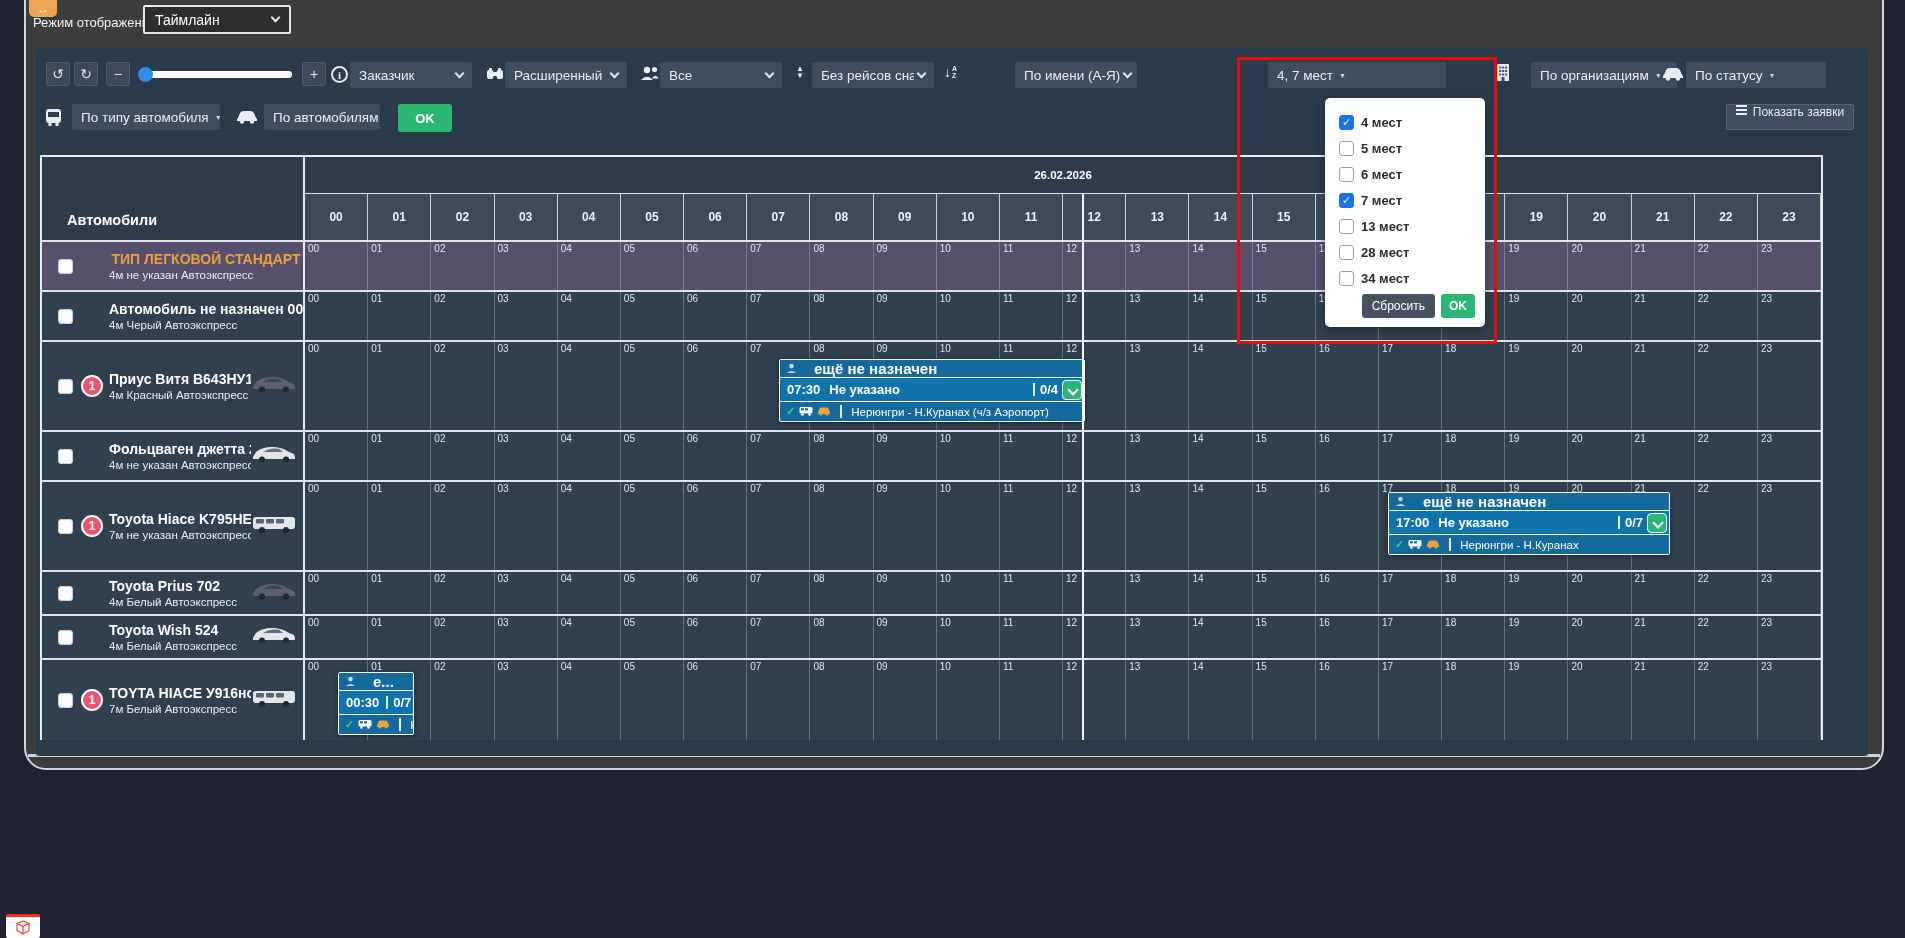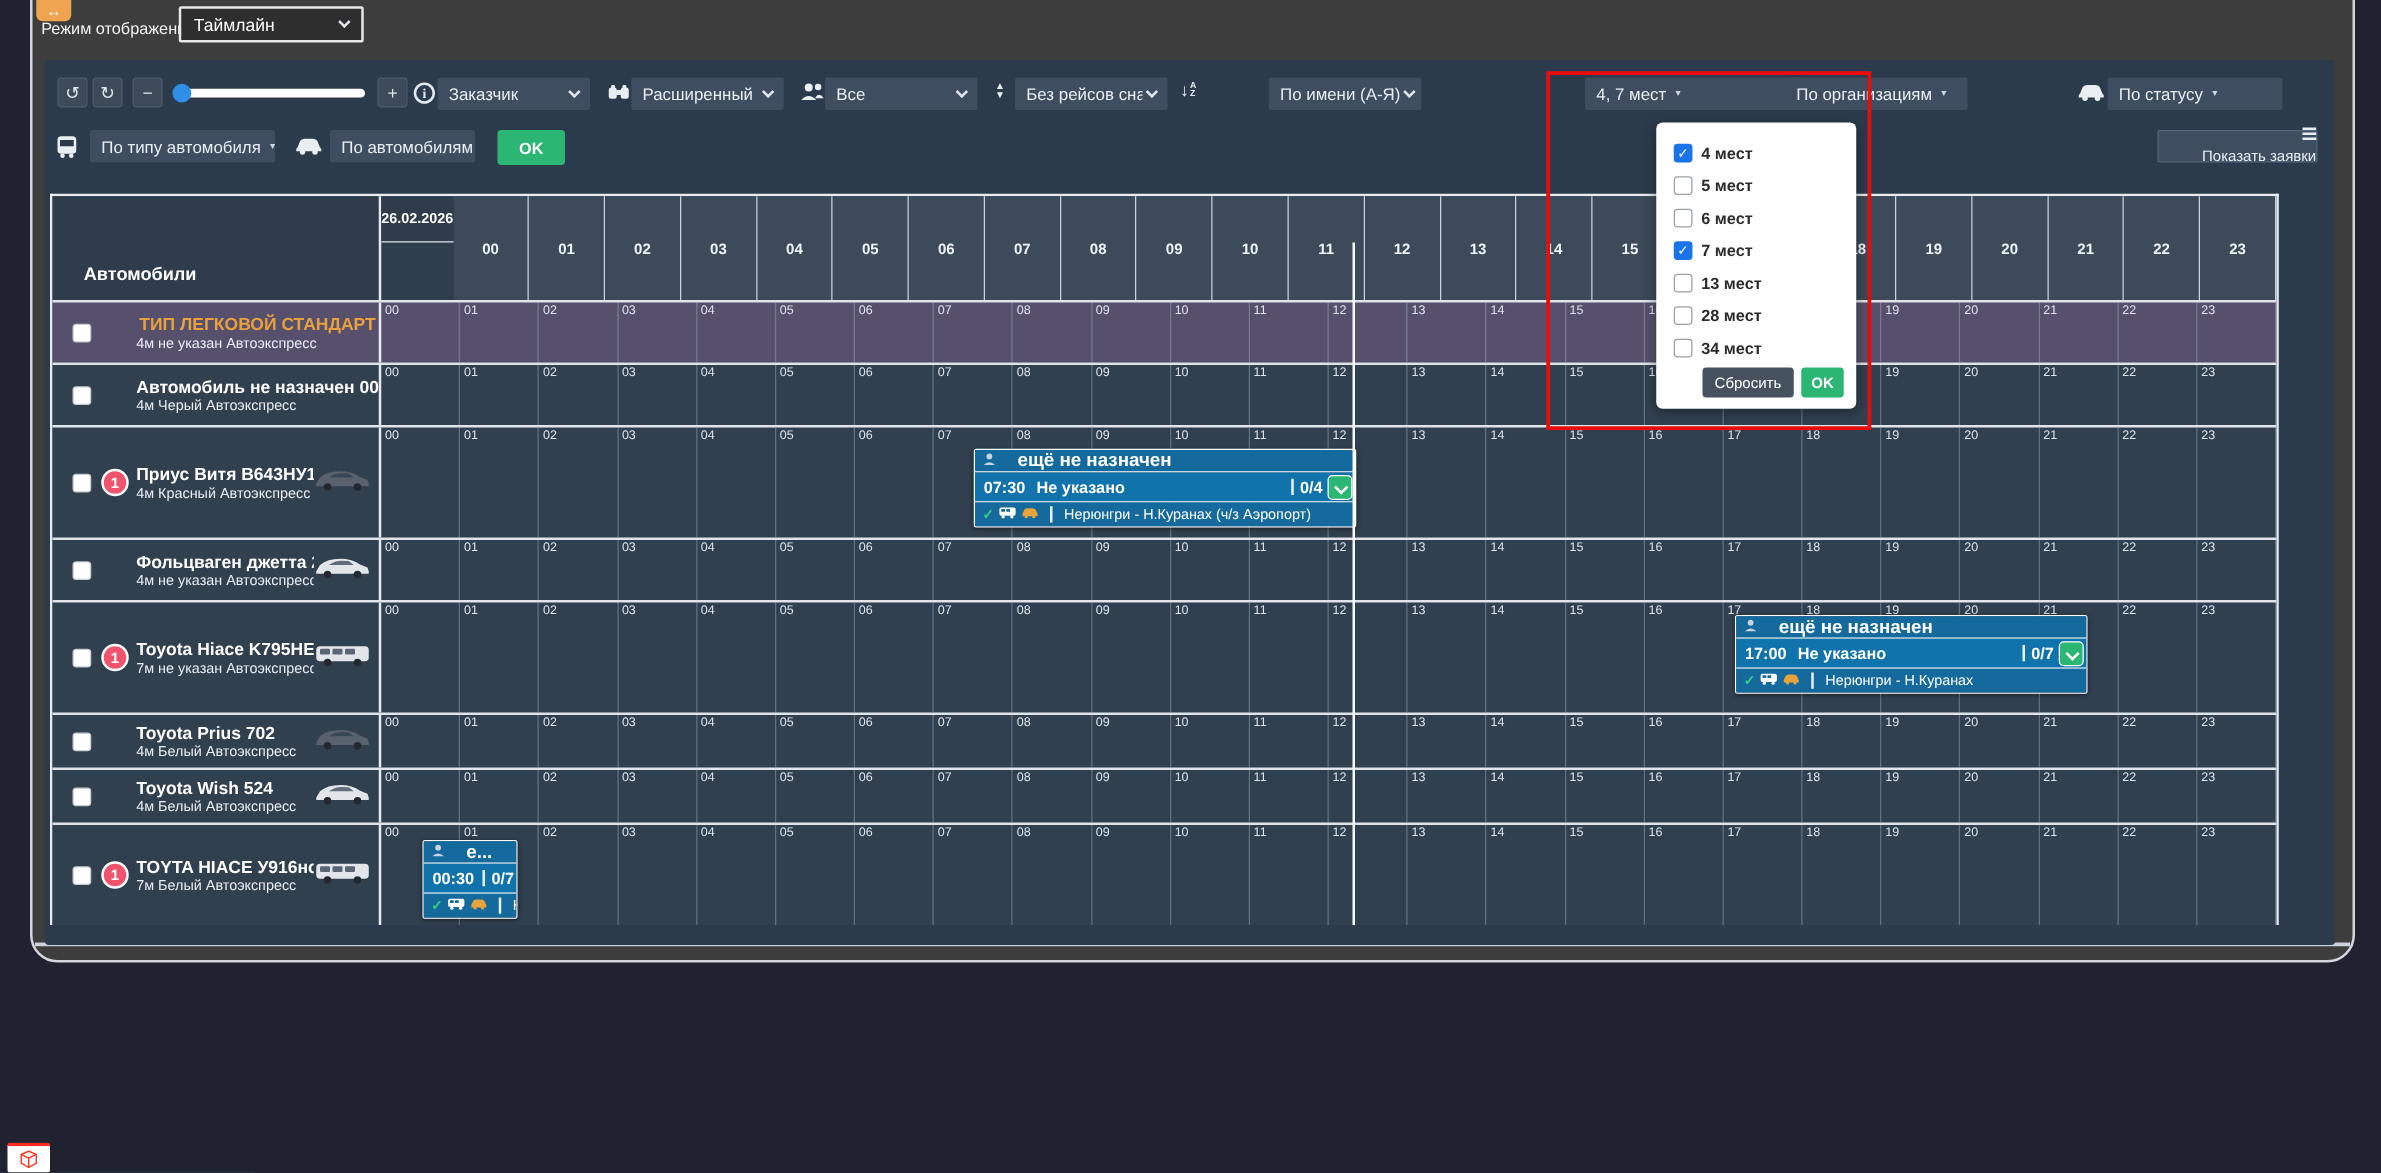--- a/index.html
+++ b/index.html
@@ -47,22 +47,22 @@
   .tb-select .spacer, .tb-dd .spacer { flex:1; min-width:4px; }
   .chev { flex:none; width:7px; height:7px; border-right:2px solid #dfe5ea; border-bottom:2px solid #dfe5ea; transform:rotate(45deg); margin-top:-4px; }
   .tri { flex:none; font-size:7px; color:#cfd6dd; margin-left:6px; }
   .tb-icon { display:flex; align-items:center; justify-content:center; color:#e9eef2; }
   .slider-track { position:absolute; left:140px; top:71px; width:152px; height:7px; background:#fff; border-radius:4px; z-index:2; cursor:pointer; }
   .slider-thumb { position:absolute; left:-2px; top:-4px; width:15px; height:15px; border-radius:50%; background:#2f8fe8; cursor:pointer; }
   .info-circle { width:17px; height:17px; border:2px solid #e2e8ed; border-radius:50%; font-size:11px; font-weight:bold; font-family:"Liberation Serif",serif; display:flex; align-items:center; justify-content:center; }
   .ok-btn { position:absolute; left:398px; top:104px; width:54px; height:28px; background:#2bb673; border-radius:3px; display:flex; align-items:center; justify-content:center; font-size:13px; font-weight:bold; color:#fff; z-index:2; cursor:pointer; }
   .show-req {
     position:absolute; left:1726px; top:104px; width:128px; height:26px; z-index:2;
-    background:#3e4d5f; border:1px solid #55657a; border-radius:2px; display:flex; align-items:flex-end; justify-content:center; gap:6px;
-    font-size:12px; color:#e8edf1; cursor:pointer;flex-direction:column;
+    background:#3e4d5f; border:1px solid #55657a; border-radius:2px; display:flex; align-items:flex-start; justify-content:center; gap:6px;
+    font-size:12px; color:#e8edf1; cursor:pointer;
   }
   .bars { display:inline-flex; flex-direction:column; gap:2px; }
   .bars i { display:block; width:11px; height:2px; background:#e8edf1; }
   .sort-az { display:flex; align-items:center; gap:1px; }
   .sort-az .arrow { font-size:14px; }
   .sort-az .letters { display:flex; flex-direction:column; font-size:7px; font-weight:bold; line-height:7px; }
   .updown { display:flex; flex-direction:column; font-size:8px; line-height:7px; color:#e9eef2; }
   .grid-ic { display:grid; grid-template-columns:8px 8px; grid-template-rows:8px 8px; gap:2px; }
   .grid-ic i { background:#e9eef2; border-radius:1px; }
 
@@ -80,21 +80,21 @@
   .pp-reset { background:#46525f; color:#fff; font-size:12px; padding:5px 10px; border-radius:3px; cursor:pointer; }
   .pp-ok { background:#2bb673; color:#fff; font-size:12px; font-weight:bold; padding:5px 8px; border-radius:3px; cursor:pointer; }
 
   
   .timeline {
     position:absolute; left:40px; top:155px; width:1783px; height:585px; z-index:1;
     border:2px solid #e8ecf0; border-bottom:none; background:#2f3e4d;
   }
   .tl-header { display:flex; height:83px; }
   .corner-cell { width:263px; background:#2f3c4b; display:flex; align-items:flex-end; padding:0 0 12px 25px; font-size:14.5px; font-weight:bold; border-right:2px solid #e6eaee; }
-  .head-right { flex:1; display:flex; }
+  .head-right { flex:1; display:flex; flex-direction:column; }
   .date-band { height:37px; background:#2f3c4b; display:flex; align-items:center; justify-content:center; font-size:11.5px; font-weight:bold; border-bottom:1px solid #dfe4ea; }
   .hour-header { flex:1; display:flex; background:#3c4a59; }
   .hh-cell { flex:1; display:flex; align-items:center; justify-content:center; border-right:1px solid rgba(228,234,241,.85); font-size:12px; font-weight:bold; color:#eef3f7; }
   .tl-row { display:flex; border-top:2px solid #dfe4ea; background:#31404f; }
   .tl-row.purple { background:#57506c; }
   .tl-left { width:263px; display:flex; align-items:center; border-right:2px solid #e6eaee; }
   .row-check { width:15px; height:15px; margin-left:16px; background:#fff; border:1px solid #c9ced4; border-radius:3px; flex:none; cursor:pointer; }
   .badge-slot { width:26px; margin-left:6px; flex:none; display:flex; justify-content:center; }
   .badge { width:22px; height:22px; border-radius:50%; background:#f0546c; border:2px solid #fff; color:#fff; font-size:12px; font-weight:bold; display:flex; align-items:center; justify-content:center; }
   .veh-text { margin-left:4px; flex:1; min-width:0; }
@@ -236,21 +236,21 @@
         <rect x="3.2" y="7" width="2" height="2"></rect>
         <rect x="6.2" y="7" width="2" height="2"></rect>
         <rect x="9.2" y="7" width="2" height="2"></rect>
         <rect x="3.2" y="10.5" width="2" height="2"></rect>
         <rect x="6.2" y="10.5" width="2" height="2"></rect>
         <rect x="9.2" y="10.5" width="2" height="2"></rect>
         <rect x="5.5" y="14" width="3" height="4"></rect>
       </g>
     </svg>
 </div>
-<div class="tb tb-dd" style="left:1428px;top:62px;width:146px;">
+<div class="tb tb-dd" style="left:1531px;top:62px;width:146px;">
   <span>По организациям</span>
     <span class="tri">▼</span>
 </div>
 <div class="tb tb-icon" style="left:1662px;top:66px;">
   <svg width="22" height="15" viewBox="0 0 22 15">
       <path d="M2 9 L4 4 Q5 2 8 2 L14 2 Q17 2 18 4 L20 9 L21 10 L21 12 L1 12 L1 10 Z" fill="#e9eef2"></path>
       <circle cx="6" cy="12.5" r="2.2" fill="#e9eef2"></circle>
       <circle cx="16" cy="12.5" r="2.2" fill="#e9eef2"></circle>
     </svg>
 </div>

